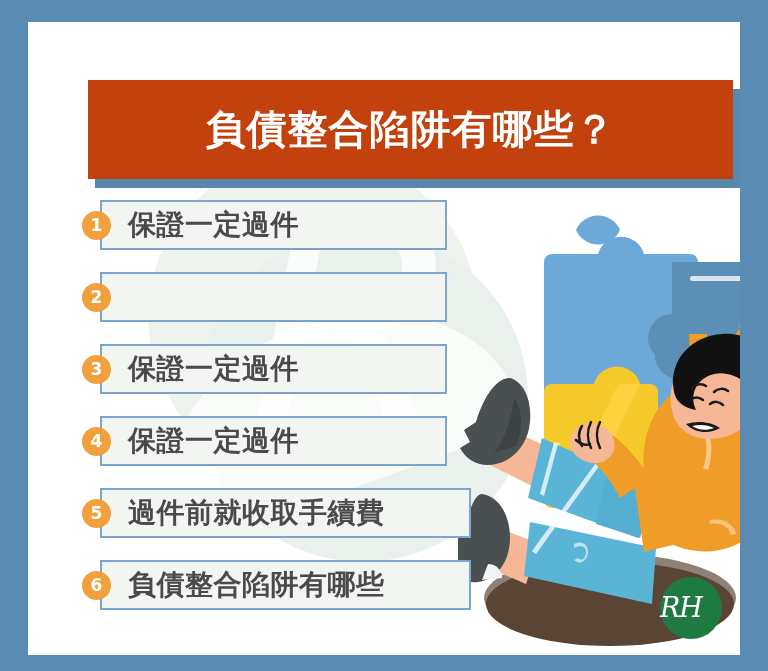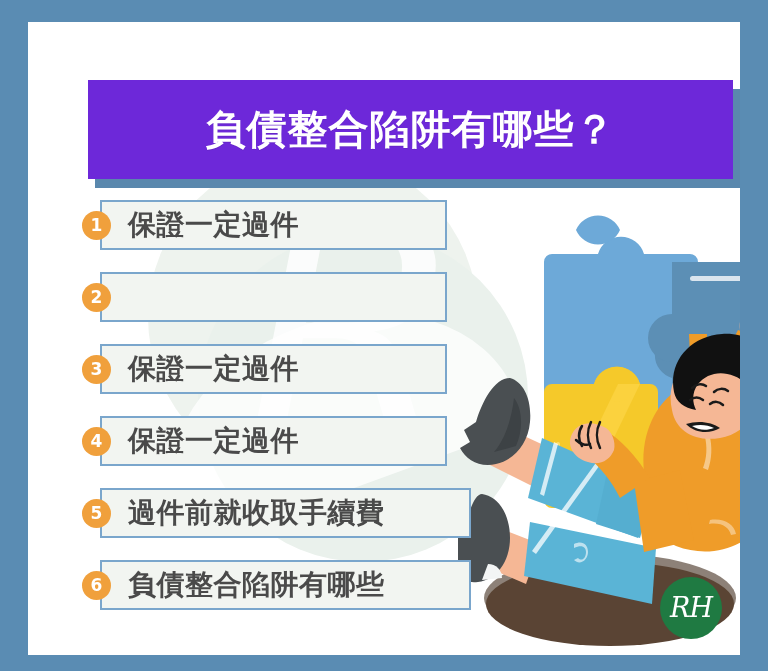--- a/index.html
+++ b/index.html
@@ -59,21 +59,21 @@
   
   #banner-wrap { position: absolute; left: 60px; top: 58px; width: 652px; height: 108px; }
   #banner-shadow {
     position: absolute; left: 7px; top: 9px;
     width: 645px; height: 99px;
     background: #5a88ad;
   }
   #banner {
     position: absolute; left: 0; top: 0;
     width: 645px; height: 99px;
-    background: #6d28d9;
+    background: #c2410c;
     display: flex; align-items: center; justify-content: center;
   }
   #banner-title {
     color: #ffffff;
     font-size: 40px;
     font-weight: bold;
     letter-spacing: 1px;
     text-shadow: 0 1px 0 rgba(0,0,0,.07);
     white-space: nowrap;
   }
@@ -125,21 +125,20 @@
     position: absolute;
     right: 18px; bottom: 16px;
     width: 62px; height: 62px;
     border-radius: 50%;
     background: #1f7a42;
     color: #ffffff;
     font-family: "DejaVu Serif", "Liberation Serif", serif;
     font-style: italic;
     font-size: 27px;
     line-height: 62px;
-    text-align: center;
     letter-spacing: -1px;
   }
 </style>
 </head>
 <body>
 
 <div id="poster">
   <div id="card">
 
     <div class="wm" id="wm-circle"></div>

